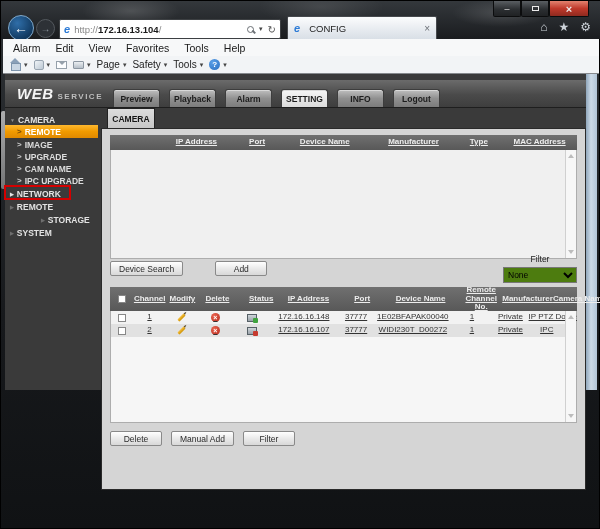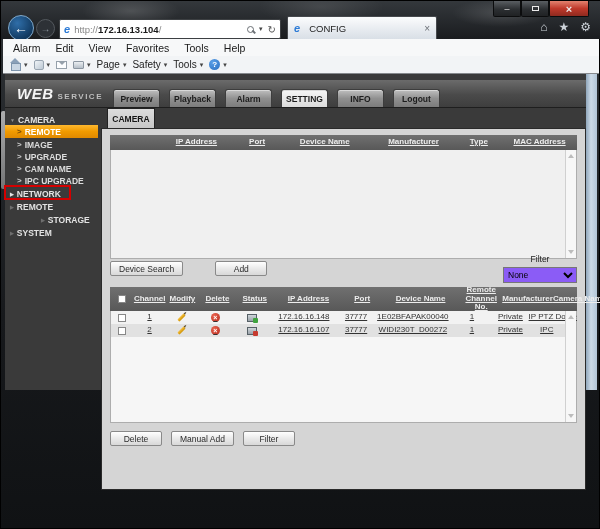--- a/index.html
+++ b/index.html
@@ -109,31 +109,31 @@
   .sb-up,.sb-down{position:absolute;left:2px;width:0;height:0;
     border-left:3.5px solid transparent;border-right:3.5px solid transparent;}
   .sb-up{top:4px;border-bottom:4px solid #bcbcbc;}
   .sb-down{bottom:4px;border-top:4px solid #bcbcbc;}
   .actions{position:absolute;left:8px;top:131px;width:467px;height:17px;display:flex;align-items:center;gap:24px;}
   .btn{height:15px;min-width:52px;padding:0 8px;font-size:8.5px;color:#2b2b2b;
     display:inline-flex;align-items:center;justify-content:center;
     background:linear-gradient(#ffffff,#eaeaea 50%,#d8d8d8);border:1px solid #898989;border-radius:2px;}
   .actions .btn{margin-right:8px;}
   .filter-wrap{margin-left:auto;display:flex;align-items:center;gap:3px;font-size:8.5px;color:#1d1d1d;flex-direction:column;}
-  .filter-wrap select{width:74px;height:16px;font-size:8.5px;border:1px solid #777;background:#8b5cf6;}
+  .filter-wrap select{width:74px;height:16px;font-size:8.5px;border:1px solid #777;background:#4d7c0f;}
   .t2{position:absolute;left:8px;top:158px;width:467px;}
   .t2 .thead{height:24px;}
   .t2-body{position:relative;height:112px;background:#f6f6f6;border:1px solid #adadad;border-top:none;}
   .trow{display:flex;align-items:center;height:13px;font-size:8px;color:#333;padding-right:11px;}
   .trow .col{font-weight:normal;color:#333;}
   .trow.even{background:#f2f2f2;}
   .trow.odd{background:#e1e1e1;}
   .cb{display:block;width:8px;height:8px;background:#fff;border:1px solid #878787;margin:0 auto;}
   .c-cb{flex:0 0 5%;}  .c-ch{flex:0 0 7%;}  .c-mod{flex:0 0 7%;text-align:center;} .c-del{flex:0 0 8%;}
-  .c-st{flex:0 0 8%;}  .c-ip{flex:0 0 15%;} .c-po{flex:0 0 8%;} .c-dn{flex:0 0 17%;}
+  .c-st{flex:0 0 8%;text-align:right;}  .c-ip{flex:0 0 15%;} .c-po{flex:0 0 8%;} .c-dn{flex:0 0 17%;}
   .c-rc{flex:0 0 9%;}  .c-mf{flex:0 0 8%;}  .c-cn{flex:0 0 8%;white-space:nowrap;}
   .s-sp{flex:0 0 10%;} .s1{flex:0 0 17%;} .s2{flex:0 0 9%;} .s3{flex:0 0 20%;}
   .s4{flex:0 0 18%;}  .s5{flex:0 0 10%;} .s6{flex:0 0 16%;}
   .pencil{display:block;width:9px;height:3px;margin:3px auto;border-radius:1px;
     background:linear-gradient(#f6c245,#cf9200);transform:rotate(-45deg);position:relative;}
   .pencil::after{content:"";position:absolute;right:-3px;top:0;border-top:1.5px solid transparent;
     border-bottom:1.5px solid transparent;border-left:3px solid #5a4a2a;}
   .del-ico{display:block;width:9px;height:9px;margin:0 auto;border-radius:50%;color:#fff;
     font-size:7px;font-weight:bold;line-height:9px;text-align:center;
     background:radial-gradient(circle at 35% 30%, #ea6450, #b3281a);}

